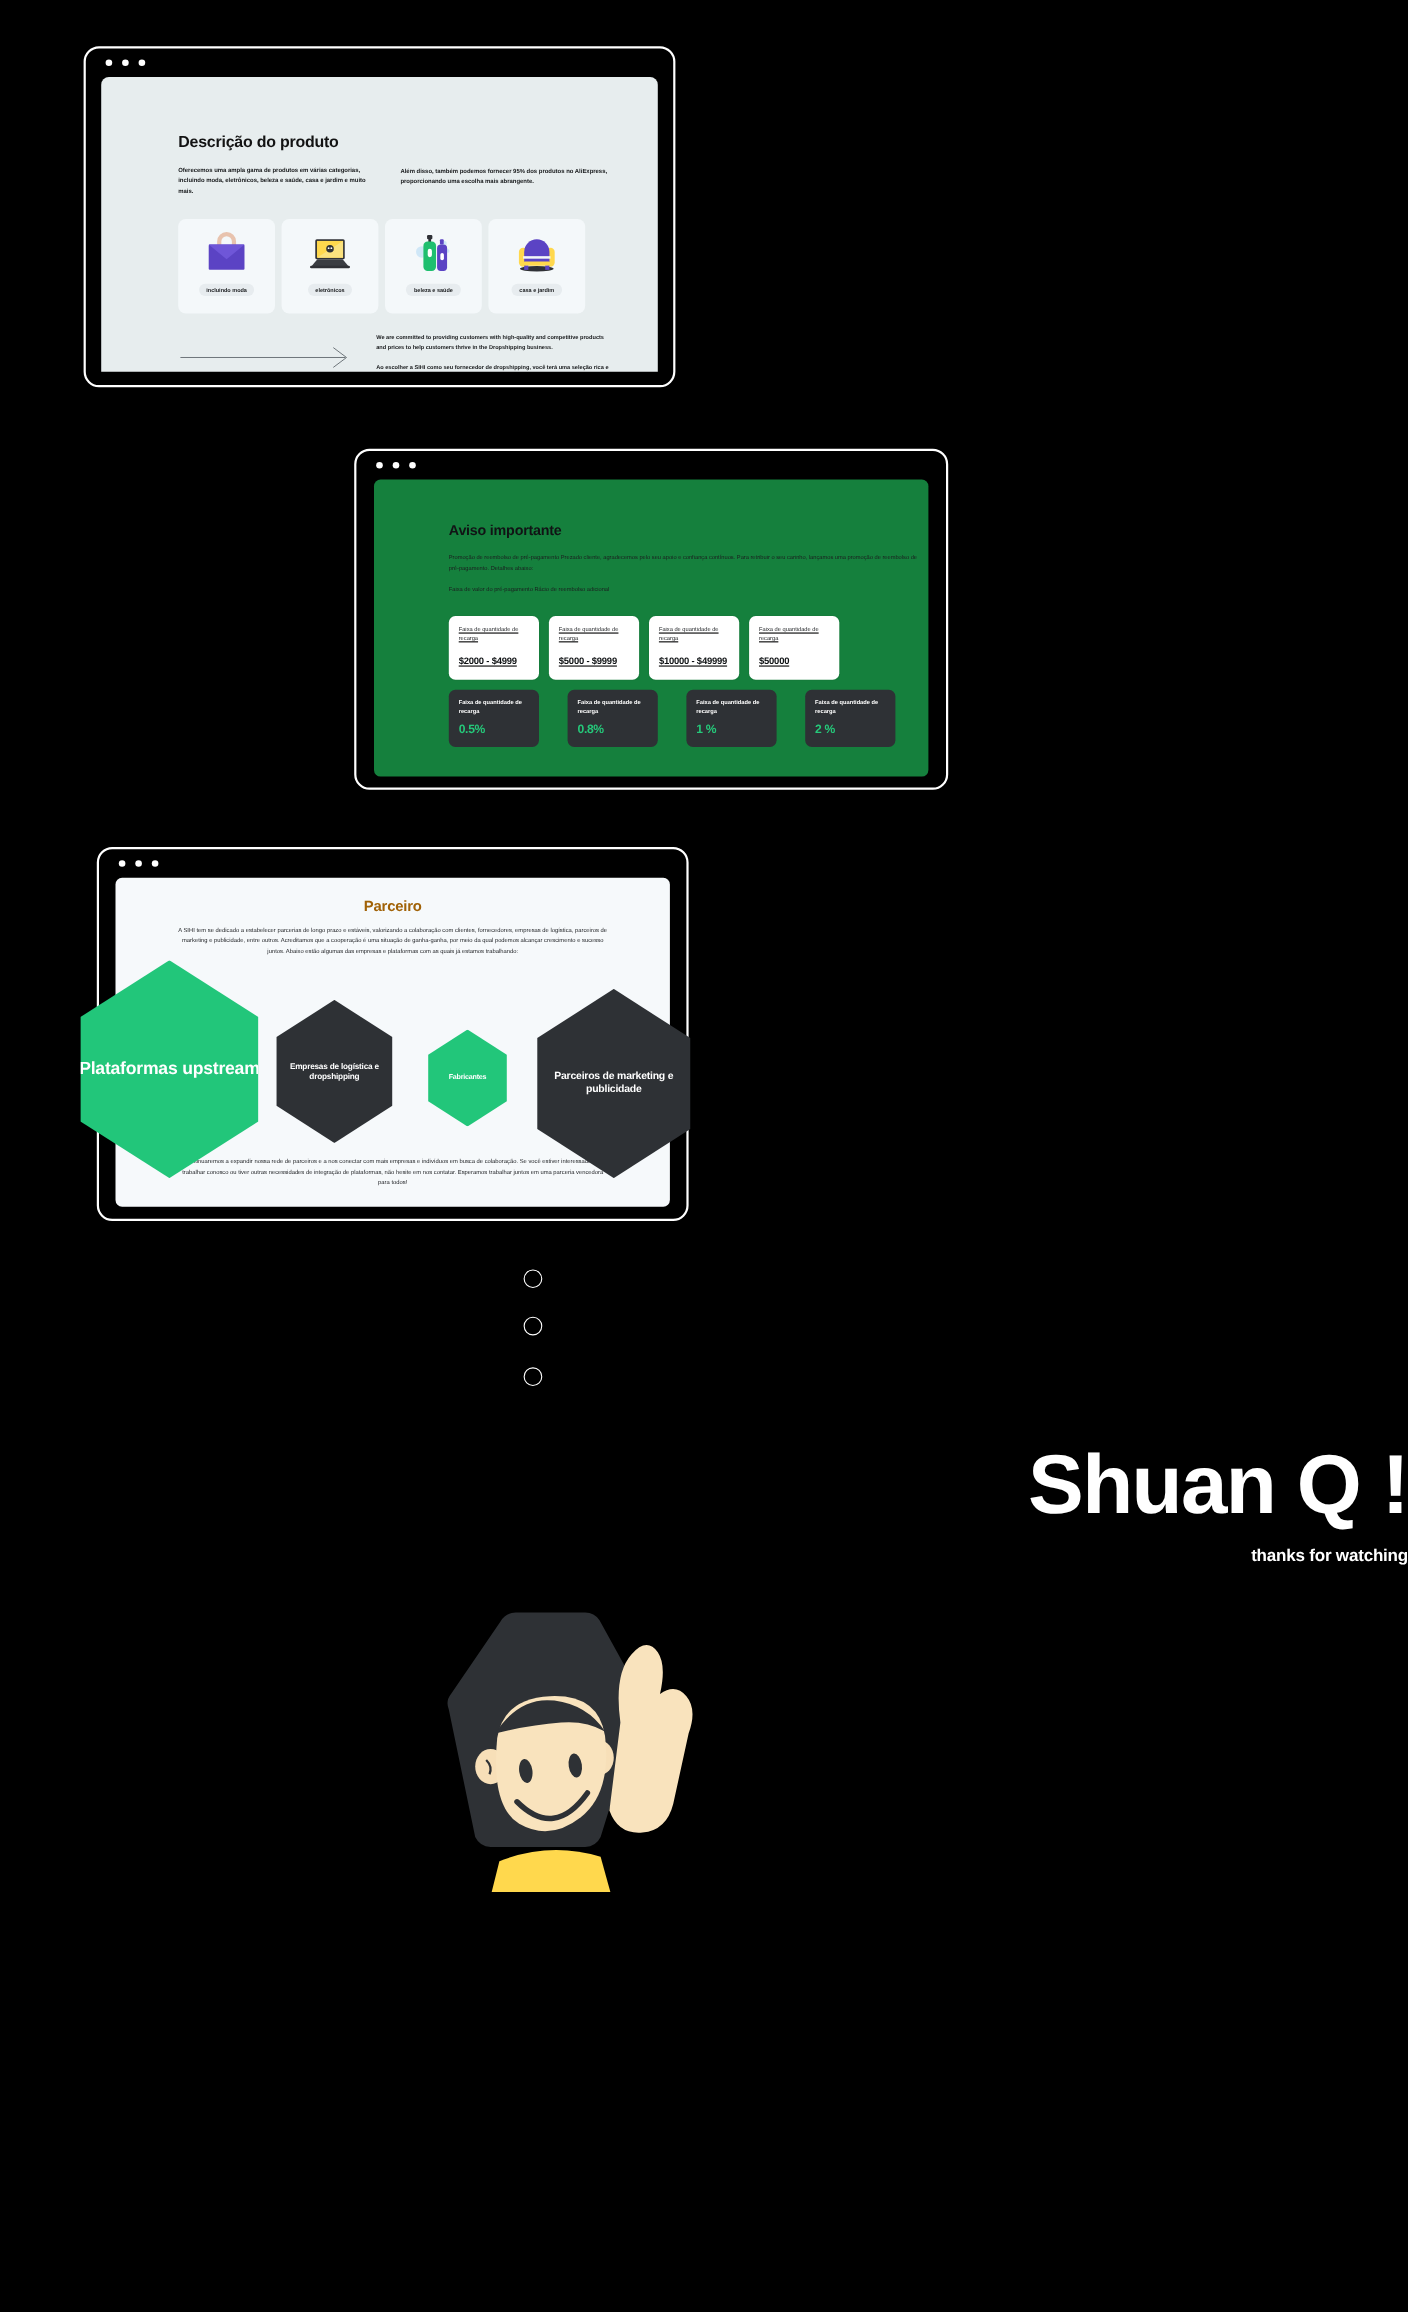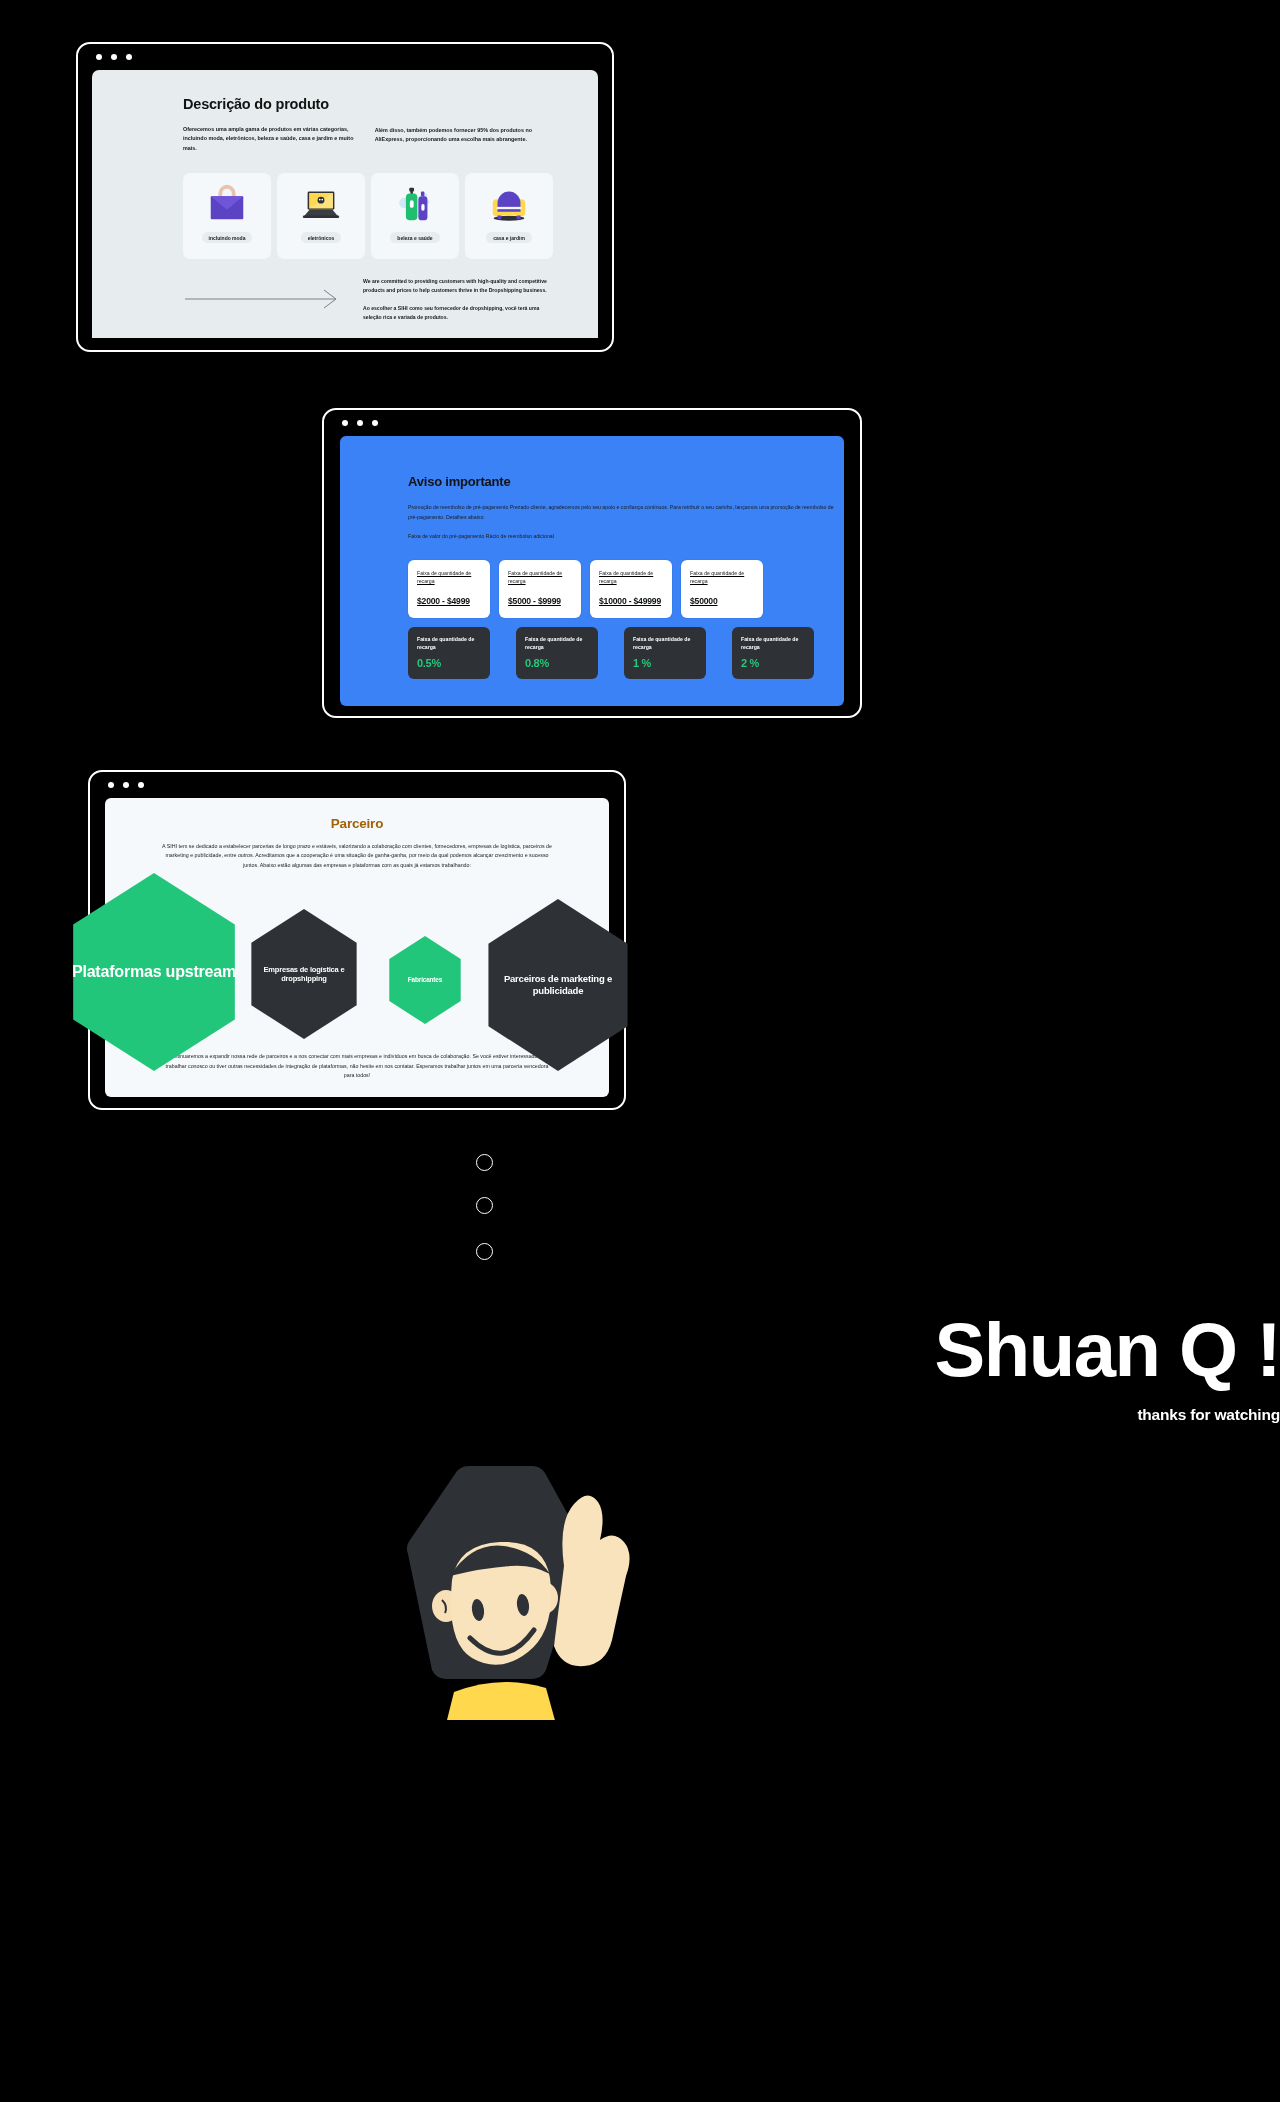--- a/index.html
+++ b/index.html
@@ -31,21 +31,21 @@
     left: 14px; right: 14px;
     top: 26px; bottom: 12px;
     background: #e8edef;
     border-radius: 7px 7px 0 0;
     overflow: hidden;
   }
 
   
   #win1 { left: 76px; top: 42px; width: 538px; height: 310px; }
   #win1 .viewport { background: #e7edee; }
-  .p1-inner { padding: 26px 44px 0 91px; }
+  .p1-inner { padding: 26px 44px 0 70px; margin-top: 26px; }
   .p1-title {
     font-size: 14.5px; font-weight: 700; color: #131313;
     letter-spacing: -0.2px; margin-bottom: 13px;
   }
   .p1-cols { display: flex; gap: 20px; }
   .p1-col-l { width: 182px; }
   .p1-col-r { width: 190px; padding-top: 1px; }
   .p1-body {
     font-size: 5.4px; line-height: 1.75; color: #16181a; font-weight: 600;
   }
@@ -69,21 +69,21 @@
     font-size: 5px; font-weight: 600; color: #1a1c1e;
     white-space: nowrap;
   }
   .p1-bottom { display: flex; gap: 20px; margin-top: 18px; }
   .arrow-wrap { width: 182px; display: flex; align-items: center; height: 44px; }
   .p1-foot-txt { font-size: 5.1px; line-height: 1.75; color: #16181a; font-weight: 600; }
   .p1-foot-txt p + p { margin-top: 9px; }
 
   
   #win2 { left: 322px; top: 408px; width: 540px; height: 310px; }
-  #win2 .viewport { background: #3b82f6; left: 16px; right: 16px; top: 26px; bottom: 10px; border-radius: 6px; }
+  #win2 .viewport { background: #15803d; left: 16px; right: 16px; top: 26px; bottom: 10px; border-radius: 6px; }
   .p2-inner { padding: 38px 0 0 68px; }
   .p2-title { font-size: 13px; font-weight: 700; color: #111315; letter-spacing: -0.2px; }
   .p2-para { margin-top: 14px; font-size: 5.2px; line-height: 1.85; color: #1b1d1f; font-weight: 500; }
   .p2-sub { margin-top: 11px; font-size: 5.2px; color: #1b1d1f; font-weight: 500; }
   .p2-cards { display: flex; gap: 9px; margin-top: 21px; }
   .amt-card {
     width: 82px;
     background: #ffffff;
     border-radius: 6px;
     padding: 10px 9px 12px 9px;

